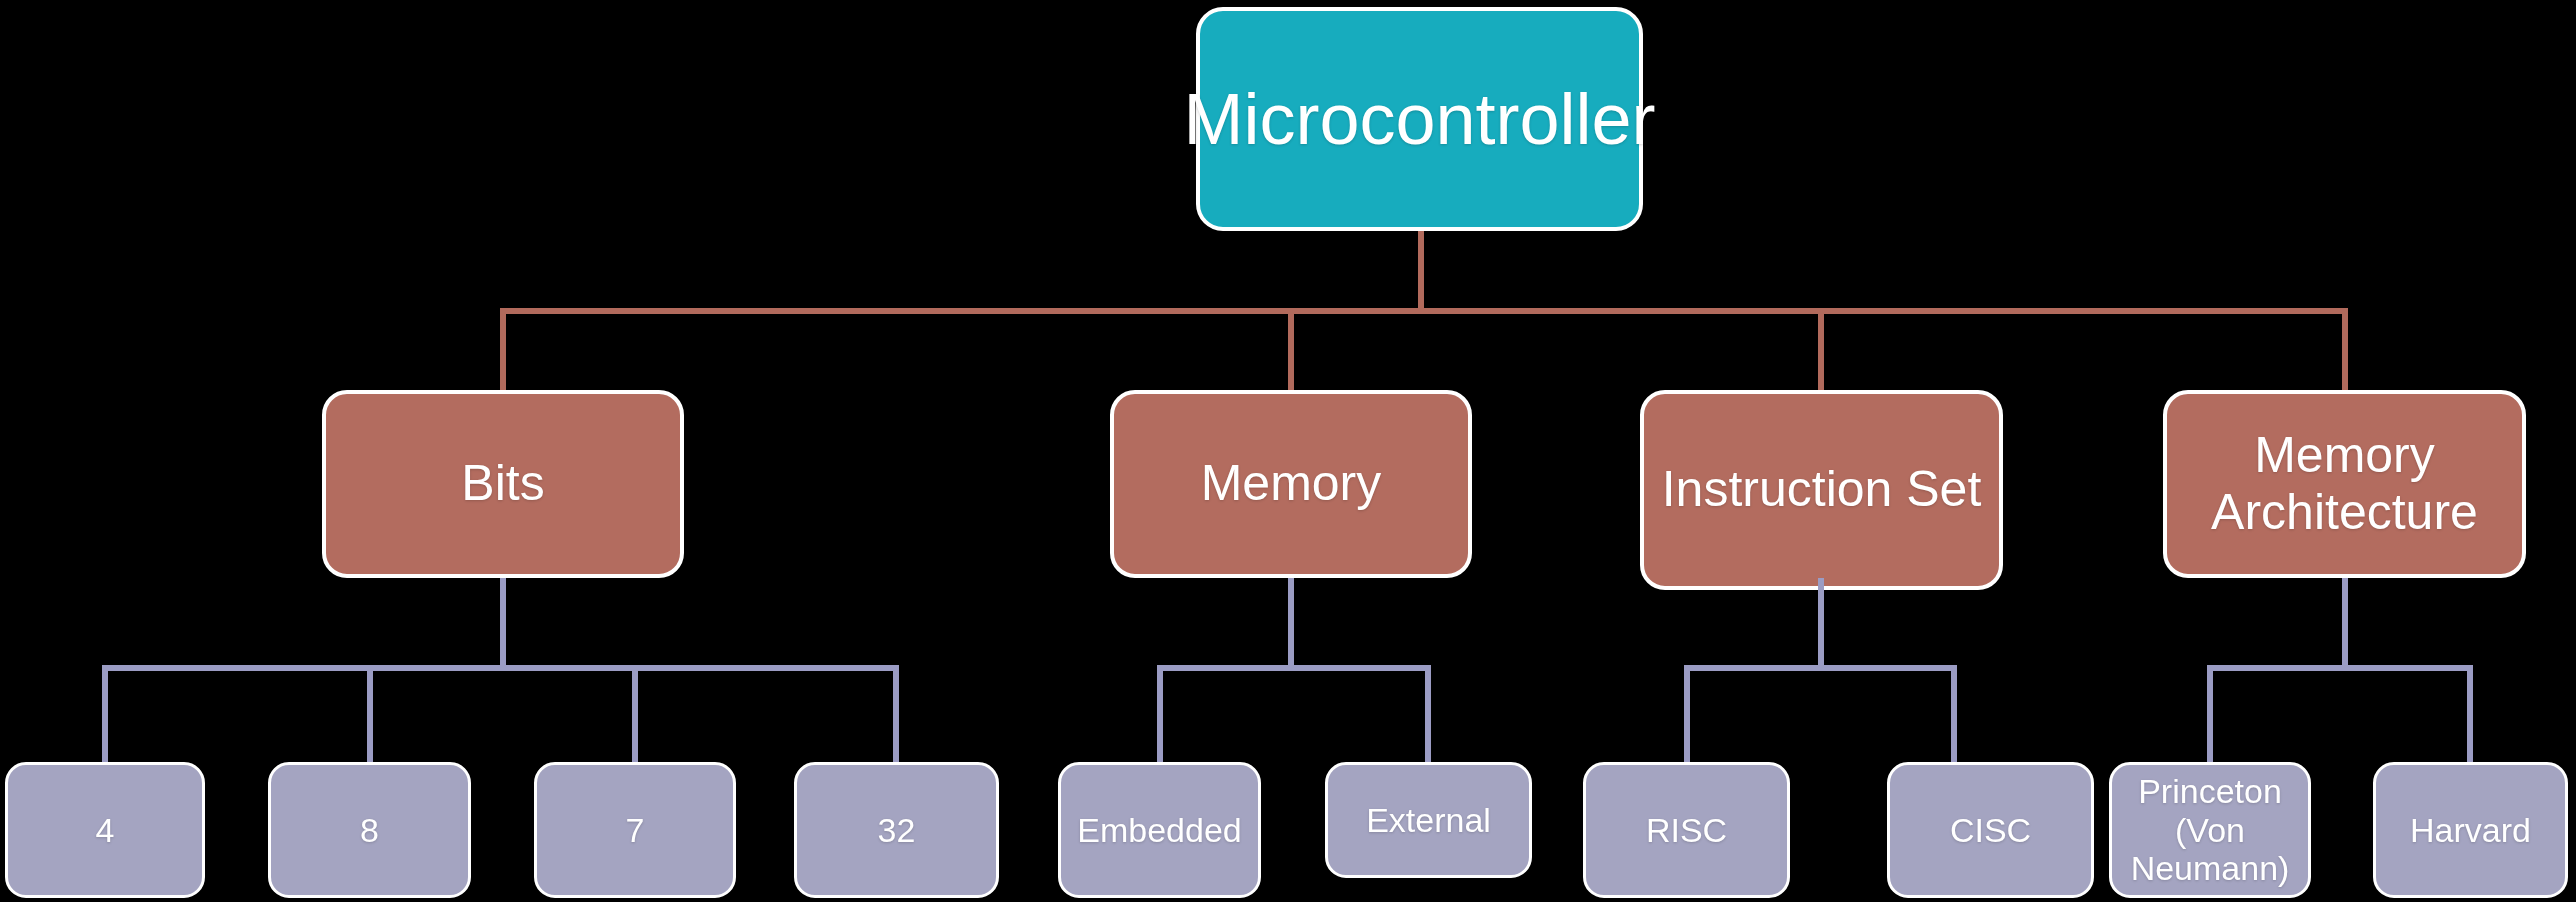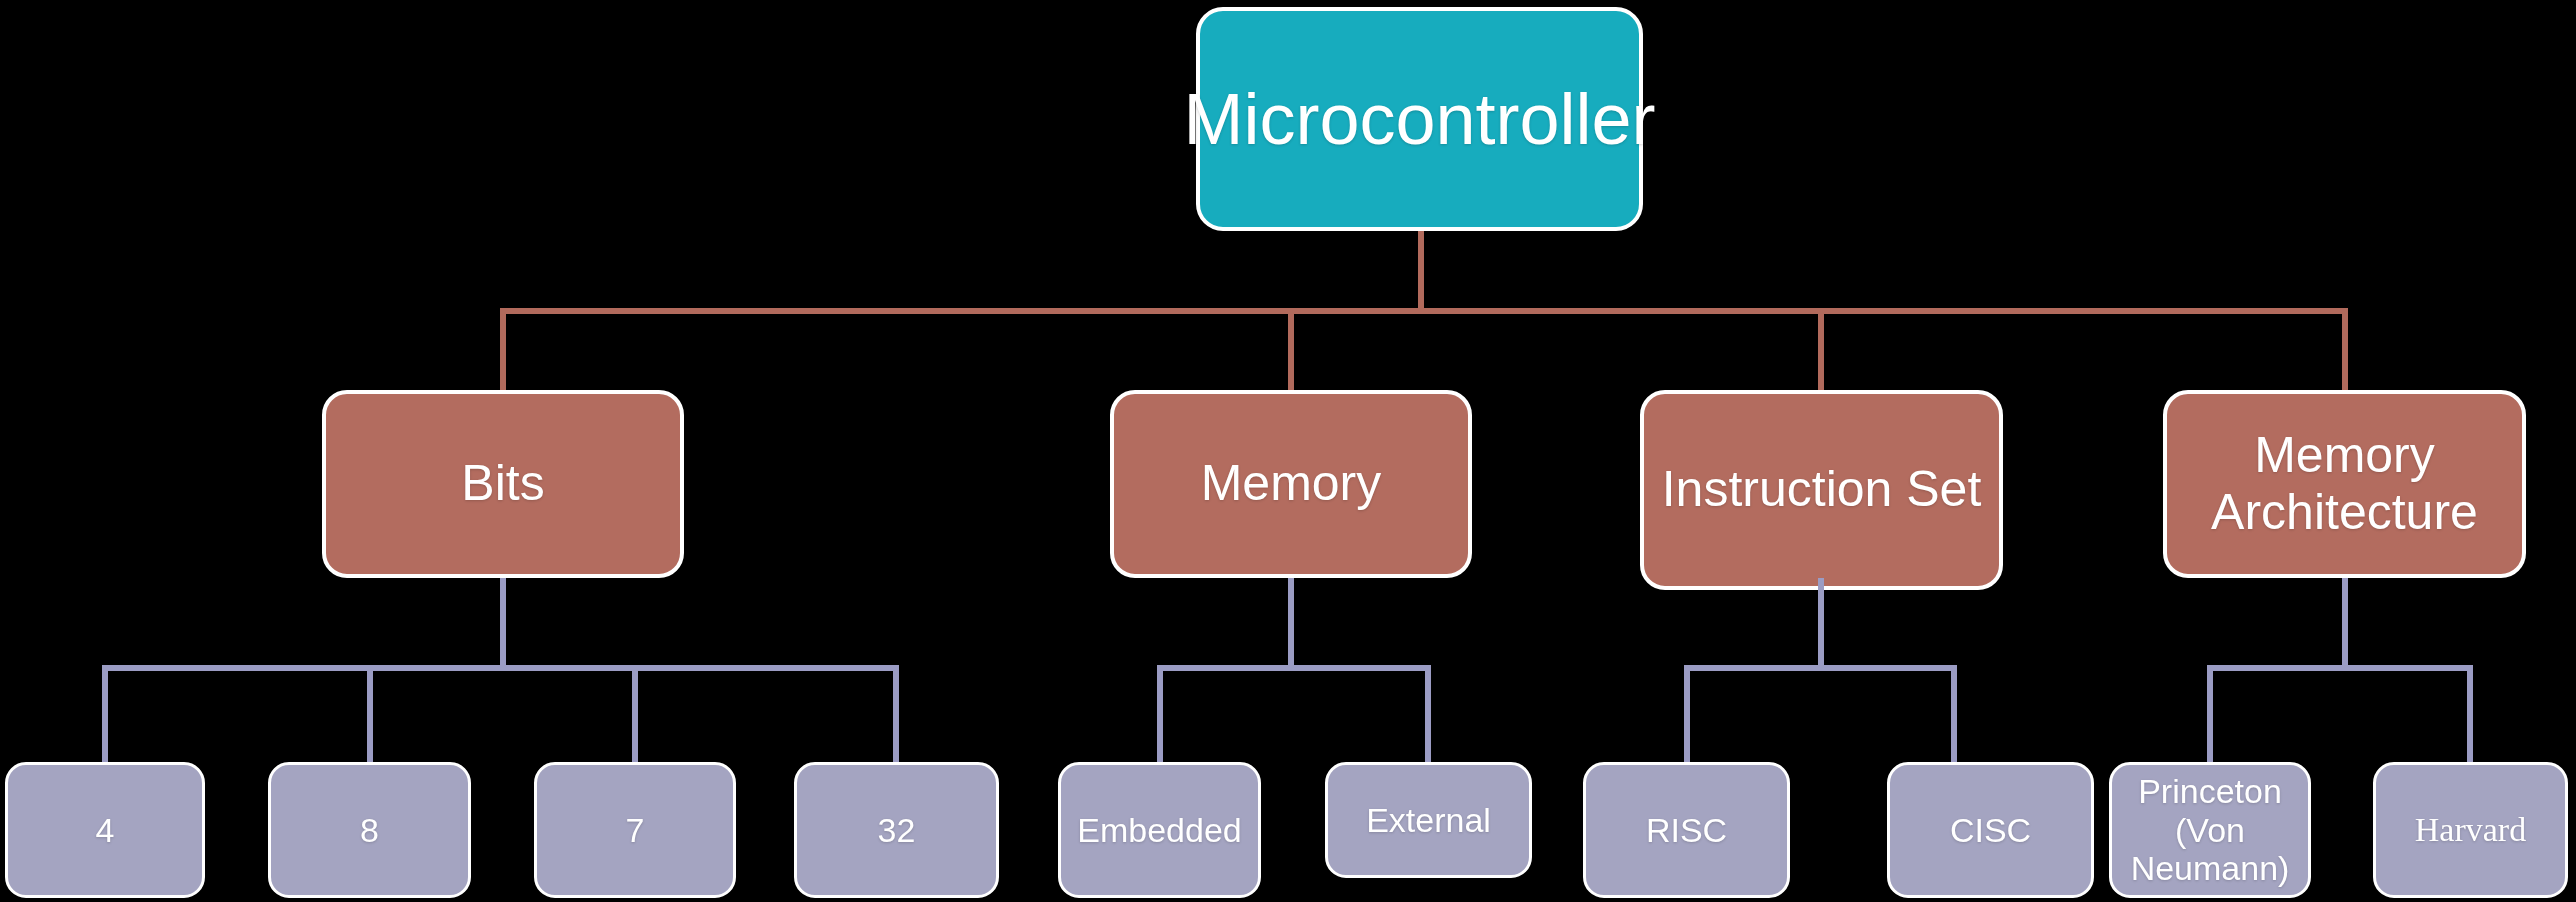--- a/index.html
+++ b/index.html
@@ -81,21 +81,21 @@
   
   #node-4         { left: 4.9px;    top: 762px; width: 200px; height: 136px; }
   #node-8         { left: 268px;  top: 762px; width: 203px; height: 136px; }
   #node-16        { left: 534px;  top: 762px; width: 202px; height: 136px; }
   #node-32        { left: 794px; top: 762px; width: 205px; height: 136px; text-align: center; }
   #node-embedded  { left: 1058px; top: 762px; width: 203px; height: 136px; }
   #node-external  { left: 1325px; top: 762px; width: 207px; height: 116px; }
   #node-risc      { left: 1583px; top: 762px; width: 207px; height: 136px; }
   #node-cisc      { left: 1851px; top: 762px; width: 207px; height: 136px; margin-left: 36px; }
   #node-princeton { left: 2109px; top: 762px; width: 202px; height: 136px; }
-  #node-harvard   { left: 2373px; top: 762px; width: 195px; height: 136px; font-family: Liberation Serif, serif; }
+  #node-harvard   { left: 2373px; top: 762px; width: 195px; height: 136px; }
 </style>
 </head>
 <body>
 
 <div id="canvas">
 
   <div class="node root" id="root-node">
     <span>Microcontroller</span>
   </div>
 

